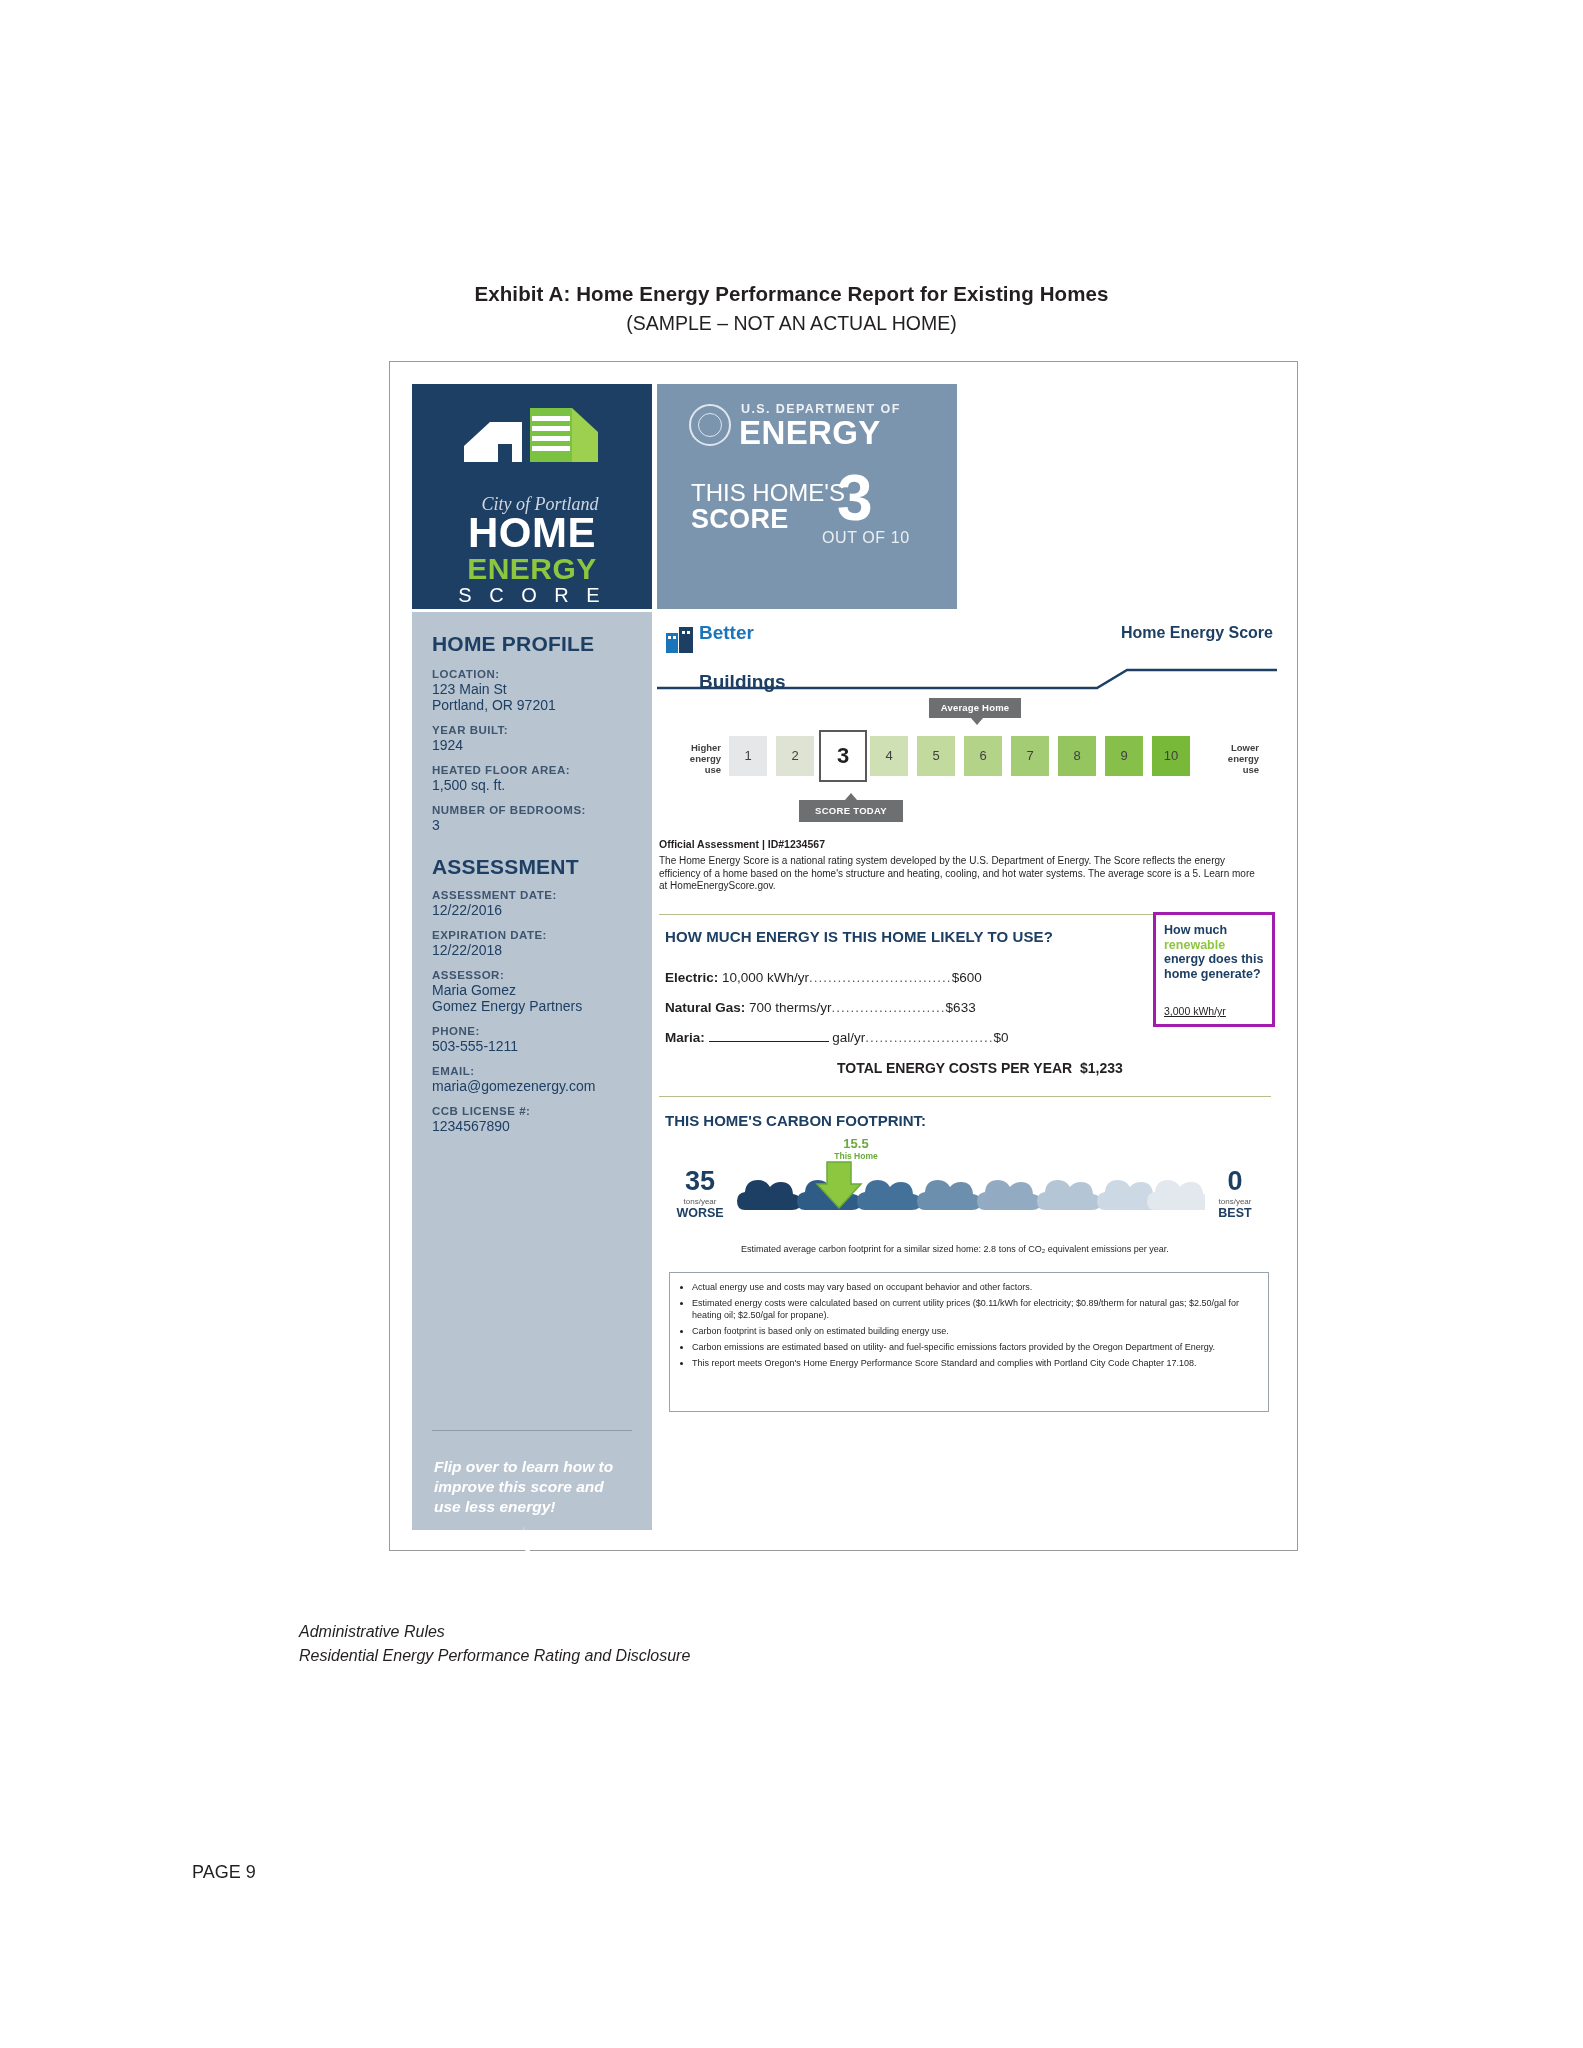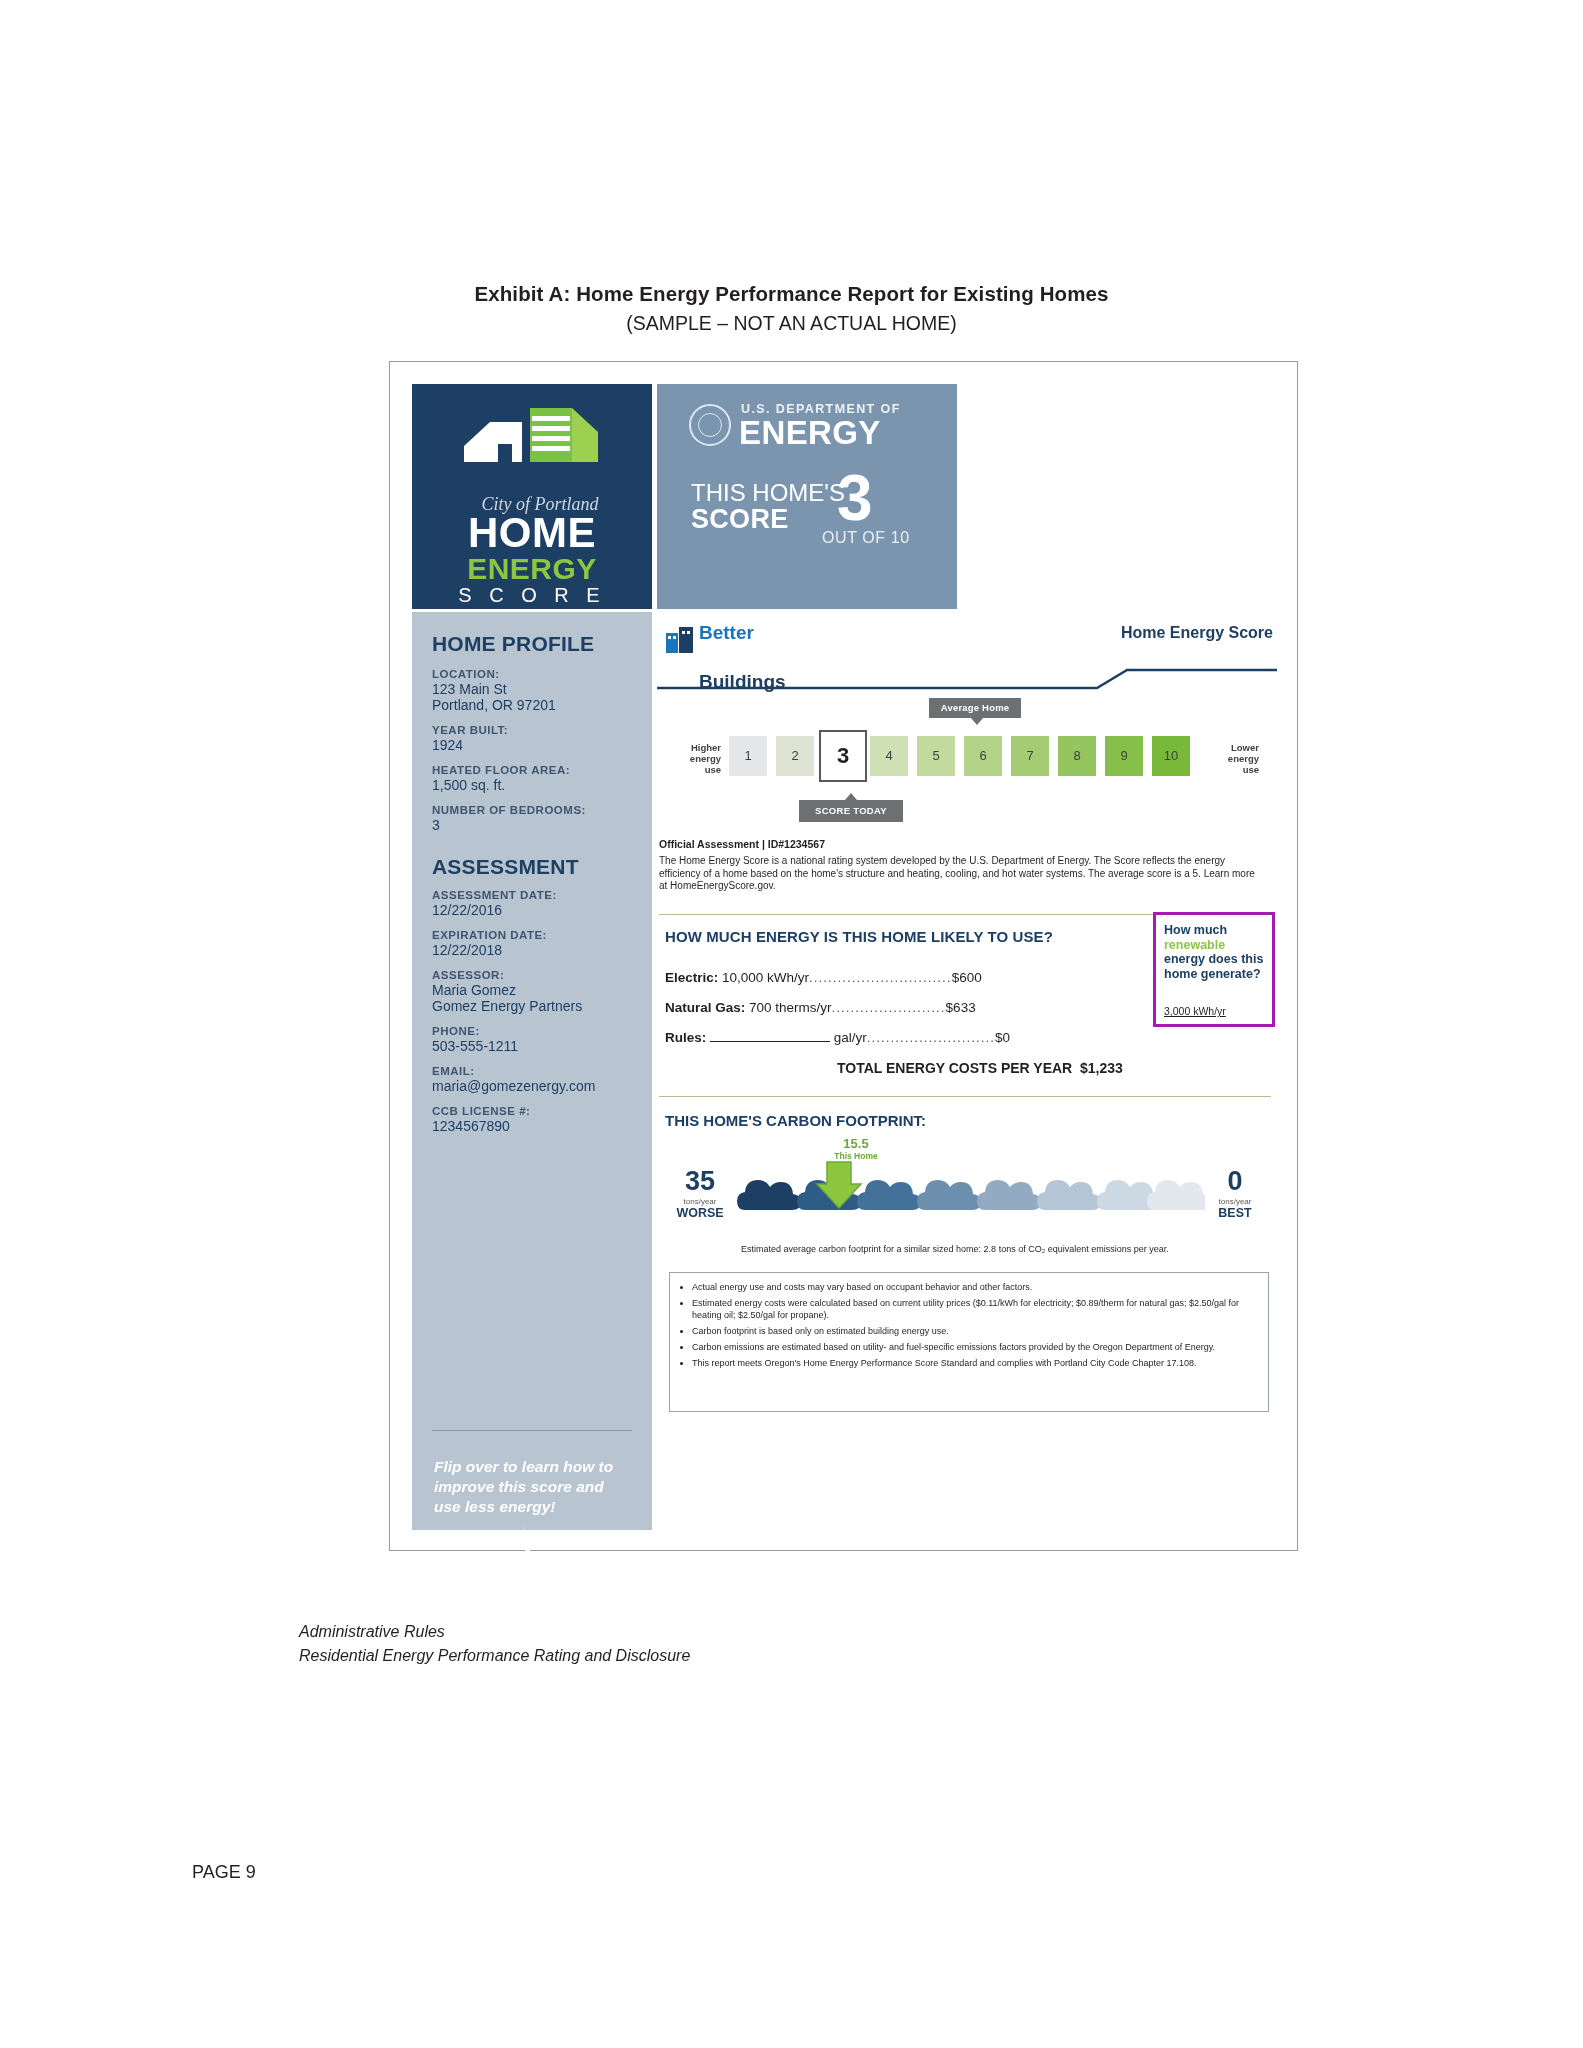--- a/index.html
+++ b/index.html
@@ -380,21 +380,21 @@
           <b>Electric:</b>
           <span>10,000 kWh/yr</span><span class="dots">..............................</span><span>$600</span>
         </div>
 
         <div class="eu-row" style="top:388px;">
           <b>Natural Gas:</b>
           <span>700 therms/yr</span><span class="dots">........................</span><span>$633</span>
         </div>
 
         <div class="eu-row" style="top:418px;">
-          <b>Rules:</b>
+          <b>Maria:</b>
           <span class="blank-line"></span>
           <span>gal/yr</span><span class="dots">...........................</span><span>$0</span>
         </div>
 
         <div class="eu-total">
           <span>TOTAL ENERGY COSTS PER YEAR</span>&nbsp;&nbsp;<span>$1,233</span>
         </div>
 
         <div class="renew-box">
           <div class="renew-t">

